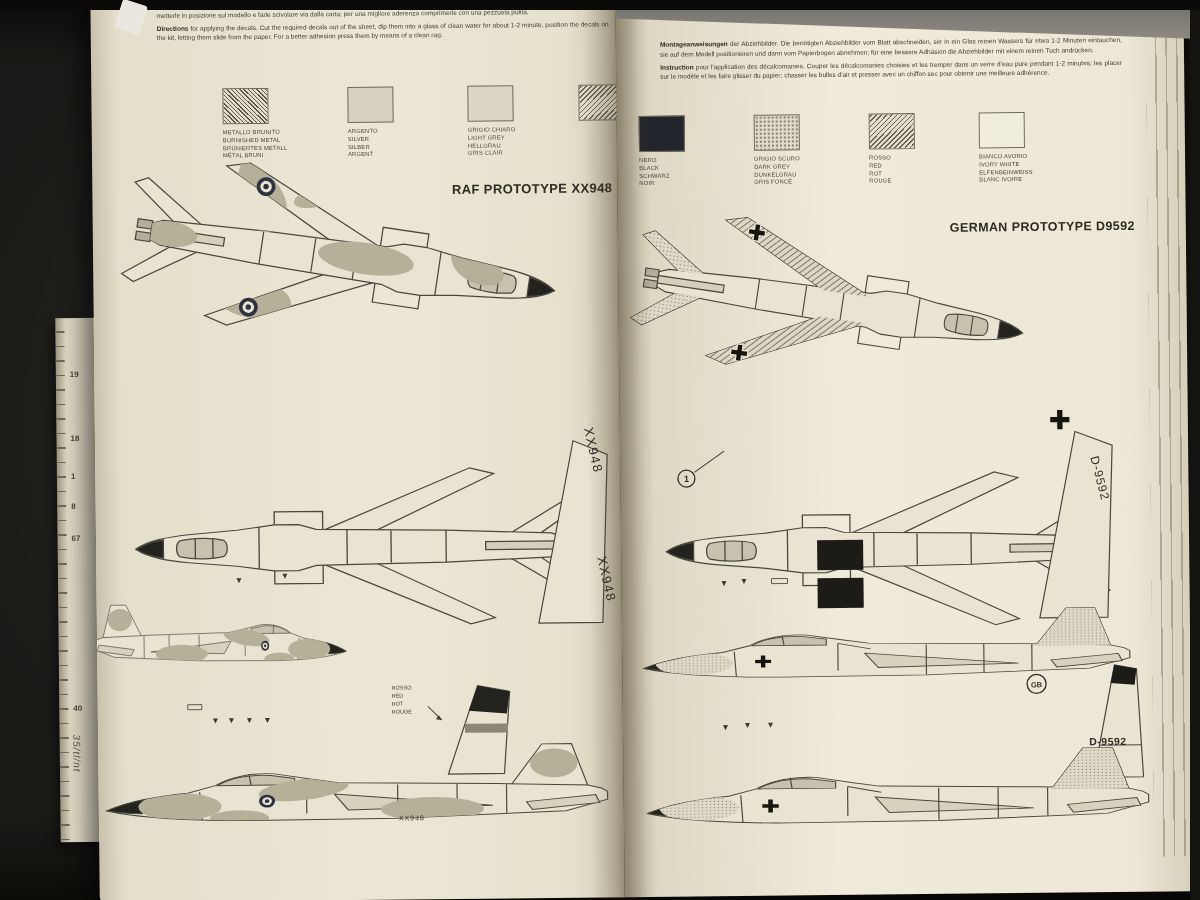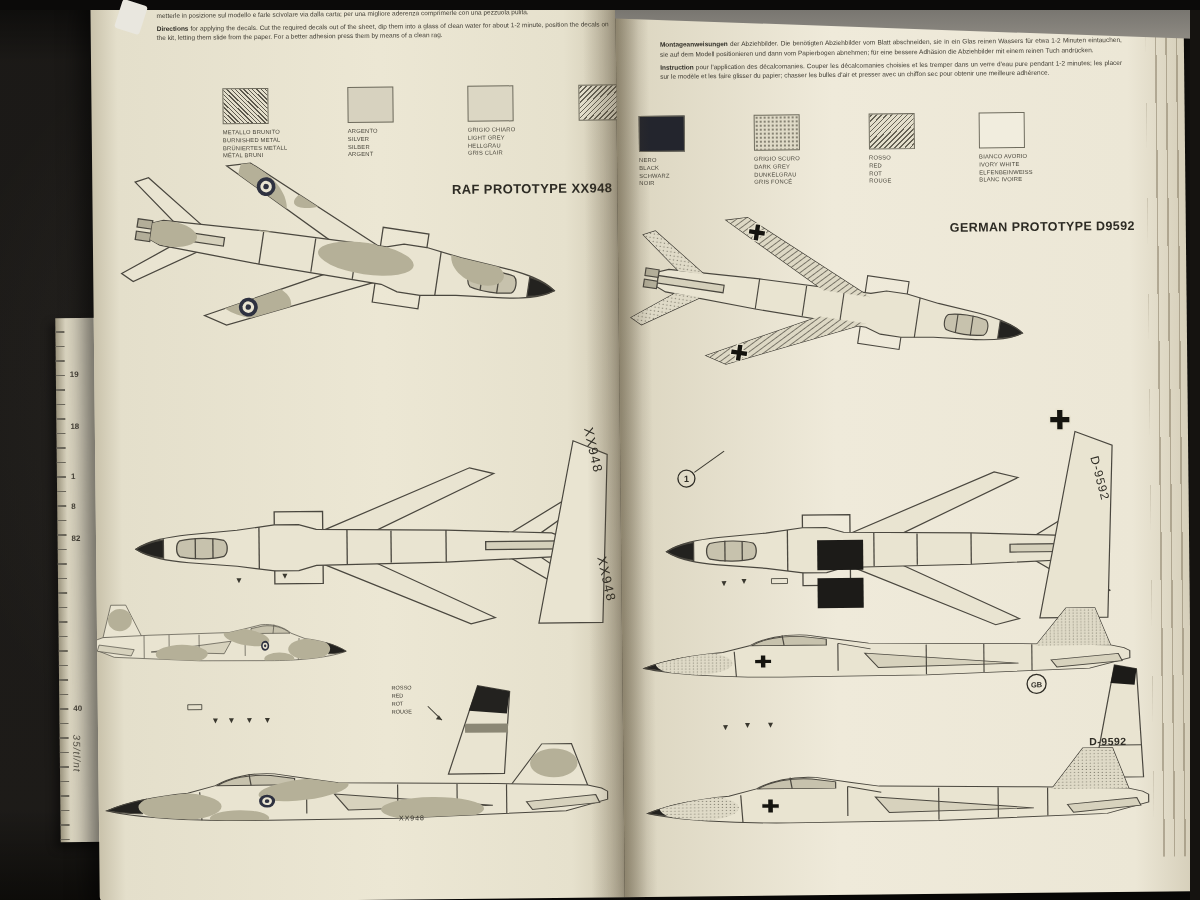--- a/index.html
+++ b/index.html
@@ -196,24 +196,24 @@
   </defs>
 </svg>
 
 <div class="photo-bg"></div>
 <div class="bg-top-right"></div>
 <div class="right-edge-dark"></div>
 
 <div class="ruler-strip">
   <div class="strip-ticks"></div>
   <span class="ruler-num" style="top:52px">19</span>
-  <span class="ruler-num" style="top:104px">18</span>
+  <span class="ruler-num" style="top:116px">18</span>
   <span class="ruler-num" style="top:154px">1</span>
   <span class="ruler-num" style="top:184px">8</span>
-  <span class="ruler-num" style="top:216px">82</span>
+  <span class="ruler-num" style="top:216px">67</span>
   <span class="ruler-num" style="top:386px">40</span>
   <span class="handwriting">35/tl/nt</span>
 </div>
 
 <div class="booklet">
 
   <div class="page left">
 
     <div class="instr" style="left:66px;top:14px;width:452px">
       <p><b>Istruzioni</b><span> per l'applicazione delle decalcomanie. Ritagliare le decals occorrenti dal foglio, immergerle in un bicchiere d'acqua pulita per circa 1-2 minuti, metterle in posizione sul modello e farle scivolare via dalla carta; per una migliore aderenza comprimerle con una pezzuola pulita.</span></p>

